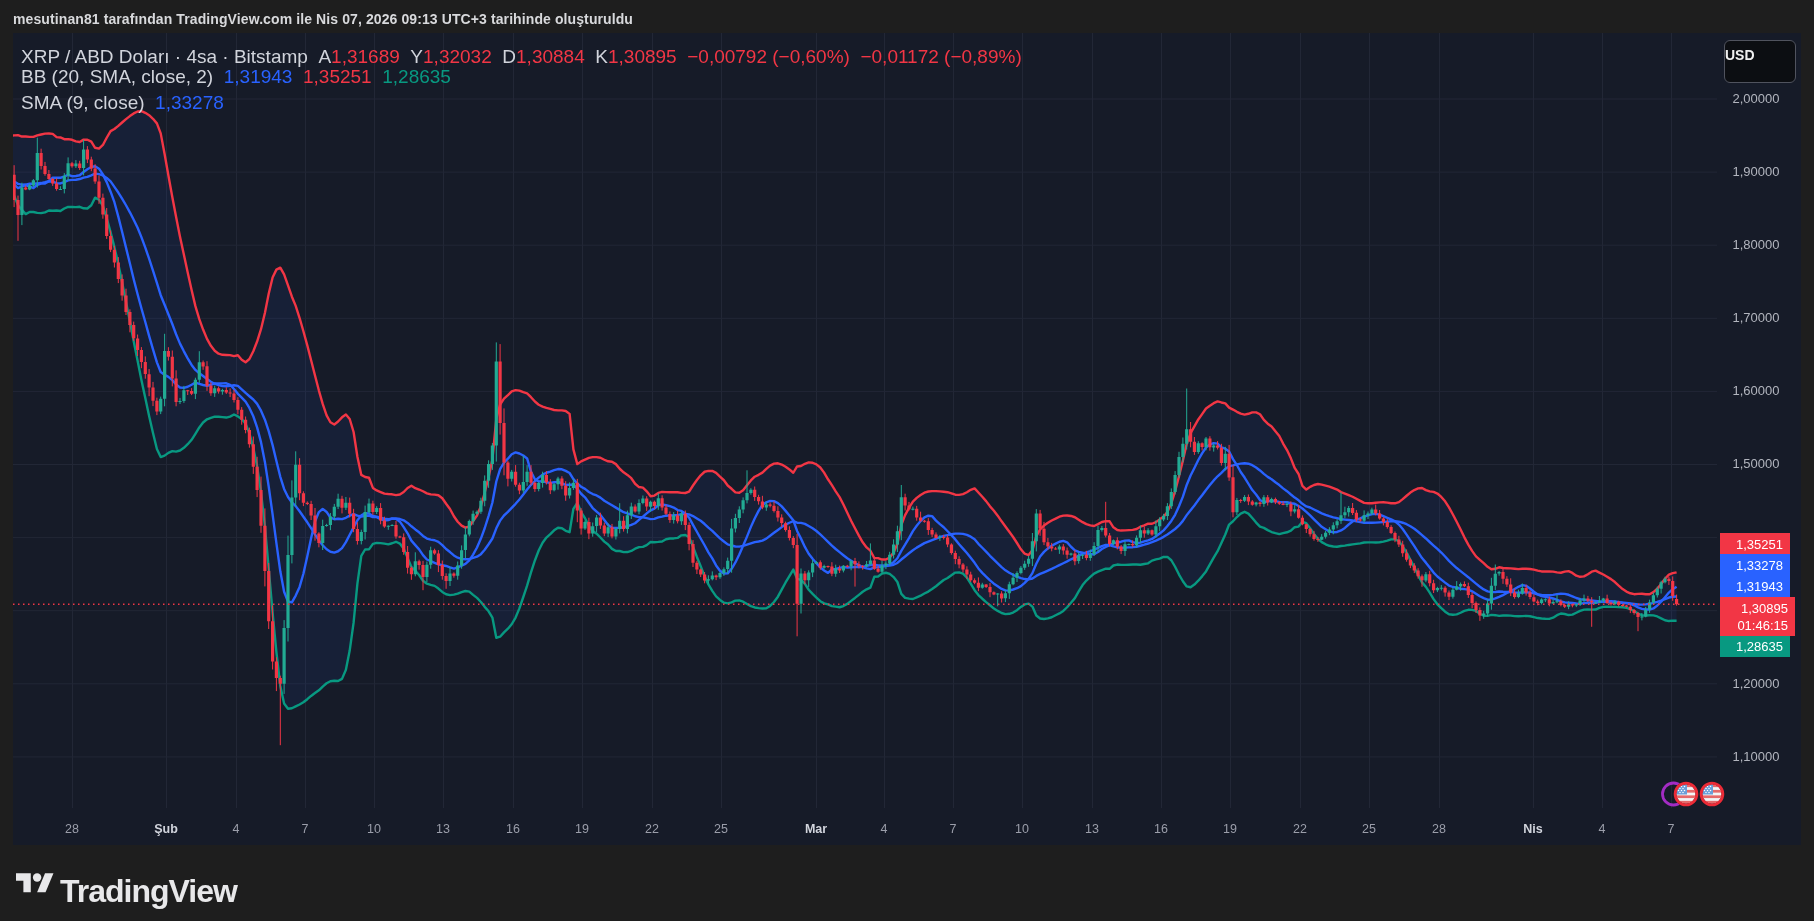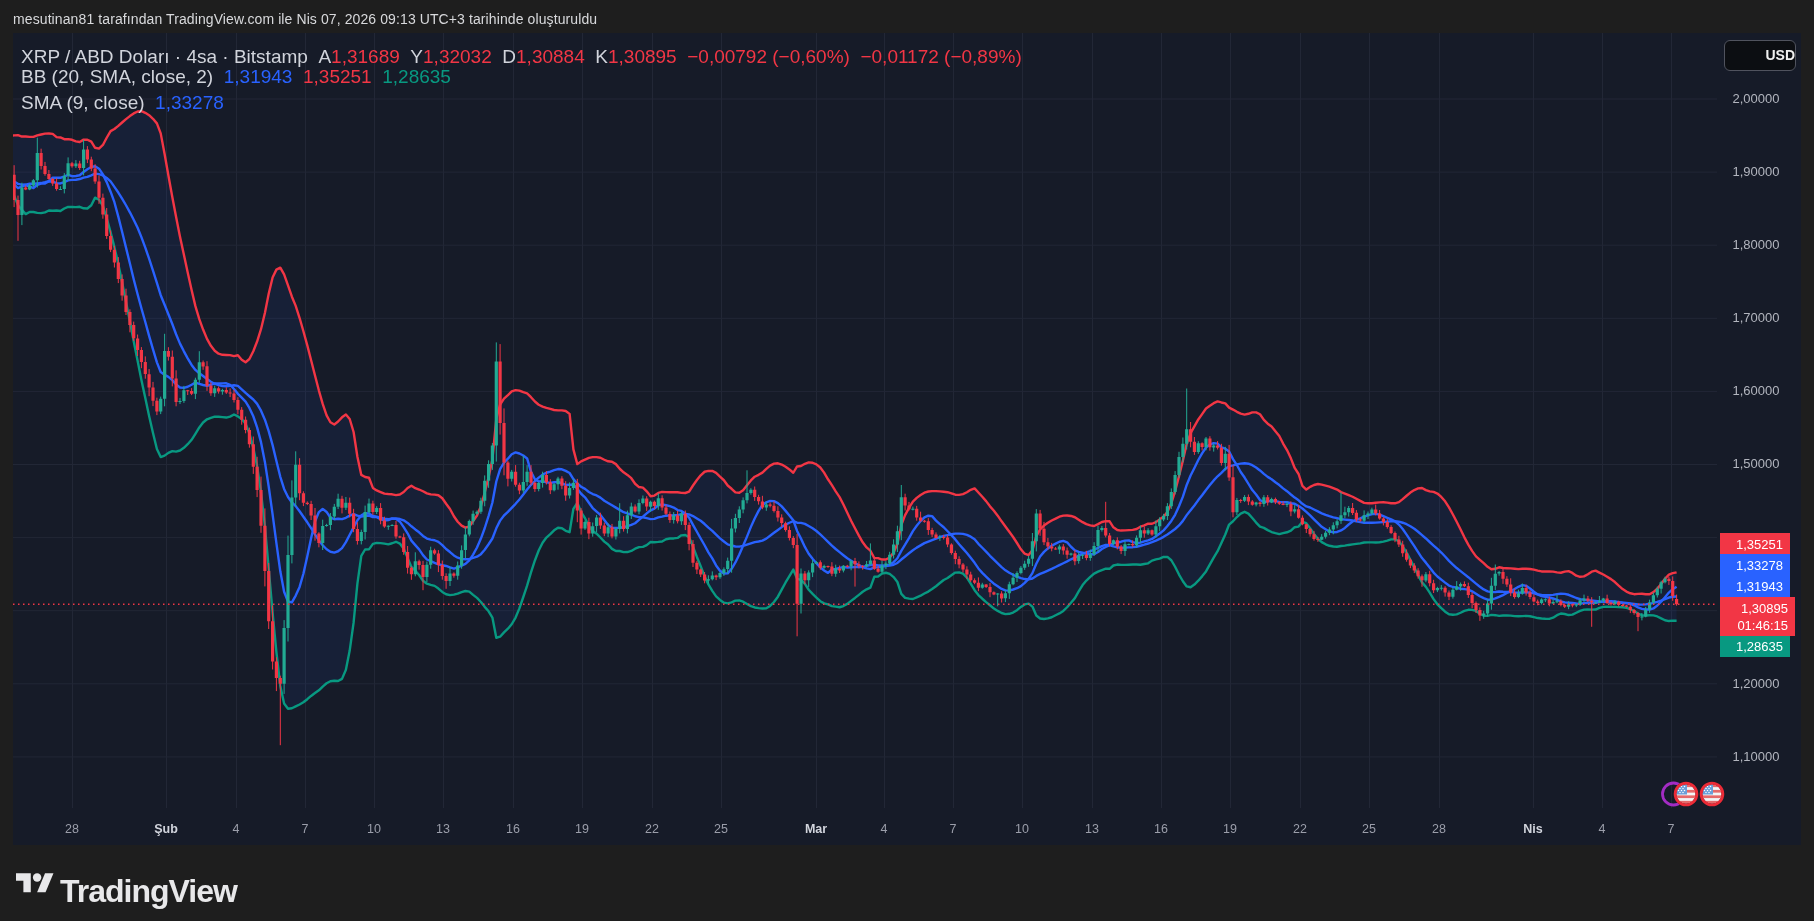--- a/index.html
+++ b/index.html
@@ -1,23 +1,23 @@
 <!DOCTYPE html>
 <html><head><meta charset="utf-8"><style>
 *{margin:0;padding:0;box-sizing:border-box}
 body{width:1814px;height:921px;background:#1e1e1e;font-family:"Liberation Sans",sans-serif;position:relative;overflow:hidden}
 .abs{position:absolute}
-.attr{left:13px;top:11px;font-size:14px;font-weight:400;color:#d8d9dc;letter-spacing:.1px}
+.attr{left:13px;top:11px;font-size:14px;font-weight:700;color:#d8d9dc;letter-spacing:.1px}
 .leg{left:21px;font-size:19px;color:#d1d4dc;white-space:nowrap}
 .red{color:#f23645}.blue{color:#2962ff}.grn{color:#089981}
 .ax{fill:#b2b5be;font-size:13px;font-family:"Liberation Sans",sans-serif;text-anchor:middle}
 .dt{fill:#9b9eaa;font-size:12.5px;font-family:"Liberation Sans",sans-serif;text-anchor:middle}
 .dm{fill:#d1d4dc;font-size:12.5px;font-weight:700;font-family:"Liberation Sans",sans-serif;text-anchor:middle}
 .badge{position:absolute;left:1720px;width:70px;color:#fff;font-size:13px;text-align:right;padding:3.5px 7px 0 0;height:21px;line-height:15px}
-.usd{position:absolute;left:1724px;top:40px;width:72px;height:31px;background:#0c0e12;border:1.5px solid #50535e;border-radius:6px;color:#f0f0f0;font-size:14px;font-weight:700;text-align:right;line-height:28px}
+.usd{position:absolute;left:1724px;top:40px;width:72px;height:43px;background:#0c0e12;border:1.5px solid #50535e;border-radius:6px;color:#f0f0f0;font-size:14px;font-weight:700;text-align:left;line-height:28px}
 .tvlogo{position:absolute;left:60px;top:872.5px;font-size:32px;font-weight:700;color:#e8e8ea;letter-spacing:-1px}
 </style></head><body>
 <svg class="abs" style="left:0;top:0" width="1814" height="921" viewBox="0 0 1814 921">
 <rect width="1814" height="921" fill="#1e1e1e"></rect>
 <rect x="13" y="33" width="1788" height="812" fill="#161b28"></rect>
 <path d="M72.5 33V808M166.5 33V808M236.5 33V808M305.5 33V808M374.5 33V808M443.5 33V808M513.5 33V808M582.5 33V808M652.5 33V808M721.5 33V808M816.5 33V808M884.5 33V808M953.5 33V808M1022.5 33V808M1092.5 33V808M1161.5 33V808M1230.5 33V808M1300.5 33V808M1369.5 33V808M1439.5 33V808M1533.5 33V808M1602.5 33V808M1671.5 33V808M13 99.0H1717M13 172.1H1717M13 245.2H1717M13 318.3H1717M13 391.4H1717M13 464.5H1717M13 537.6H1717M13 610.7H1717M13 683.8H1717M13 756.9H1717" stroke="#222736" stroke-width="1" fill="none"></path>
 <g clip-path="url(#plotclip)">
 <clipPath id="plotclip">
         <rect x="13" y="33" width="1704" height="781"></rect>
       </clipPath>

